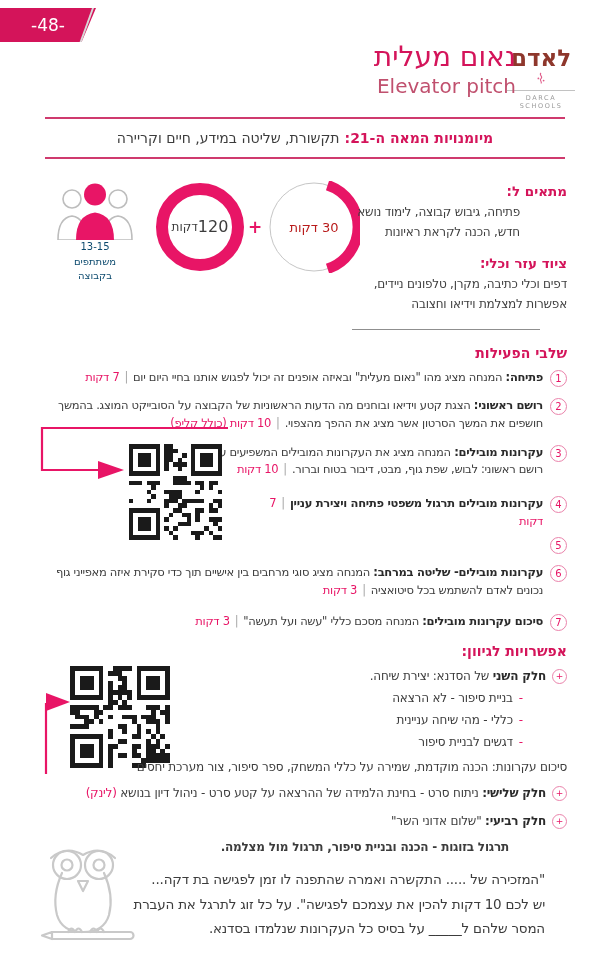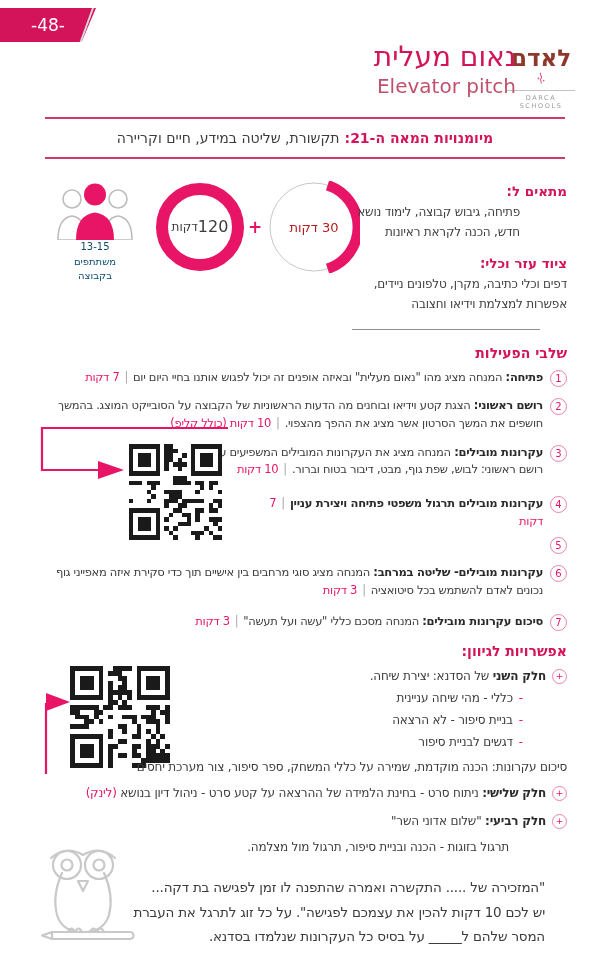--- a/index.html
+++ b/index.html
@@ -76,21 +76,21 @@
   .vrow{font-size:12px;letter-spacing:-0.2px;line-height:1.5;color:#3c3c3c;}
   .vitem{display:flex;align-items:flex-start;gap:6px;margin-bottom:4px;}
   .plus-badge{flex:0 0 auto;width:13px;height:13px;border:1.2px solid var(--light-pink);border-radius:50%;
       color:var(--graphic-pink);font-size:9px;line-height:13px;text-align:center;margin-top:2px;}
   .vitem b{color:#2b2b2b;}
   .vbullet{padding-right:44px;margin-bottom:4px;}
   .dash{color:var(--graphic-pink);margin-left:6px;}
   .vsummary{margin-bottom:8px;margin-top:7px;}
   .vitem2{margin-bottom:10px;} .vitem3{margin-bottom:8px;}
   .link{color:var(--graphic-pink);}
-  .pairs{padding-right:58px;margin-bottom:19px;}
+  .pairs{padding-right:58px;margin-bottom:11px;font-weight:bold;}
   .closing{text-align:right;padding-left:22px;}
   .closing .cl{font-size:13.5px;letter-spacing:-0.2px;line-height:24.5px;white-space:nowrap;color:#3c3c3c;}
   .closing{direction:rtl;padding-right:22px;}
   .closing .cl{text-align:right;}
 
   .owl{position:absolute;left:38px;top:843px;}
 </style>
 </head>
 <body>
 
@@ -642,24 +642,24 @@
 
   <div class="variations">
     <div class="sec-title">אפשרויות לגיוון:</div>
 
     <div class="vitem vrow">
       <span class="plus-badge">+</span>
       <span><b>חלק השני</b><span> של הסדנא: יצירת שיחה.</span></span>
     </div>
 
     <div class="vbullet vrow">
+      <span class="dash">-</span><span>בניית סיפור - לא הרצאה</span>
+    </div>
+    <div class="vbullet vrow">
       <span class="dash">-</span><span>כללי - מהי שיחה עניינית</span>
-    </div>
-    <div class="vbullet vrow">
-      <span class="dash">-</span><span>בניית סיפור - לא הרצאה</span>
     </div>
     <div class="vbullet vrow">
       <span class="dash">-</span><span>דגשים לבניית סיפור</span>
     </div>
 
     <div class="vsummary vrow">סיכום עקרונות: הכנה מוקדמת, שמירה על כללי המשחק, ספר סיפור, צור מערכת יחסים</div>
 
     <div class="vitem vitem2 vrow">
       <span class="plus-badge">+</span>
       <span><b>חלק שלישי:</b><span> ניתוח סרט  - בחינת הלמידה של ההרצאה על קטע סרט - ניהול דיון בנושא </span><span class="link">(לינק)</span></span>

